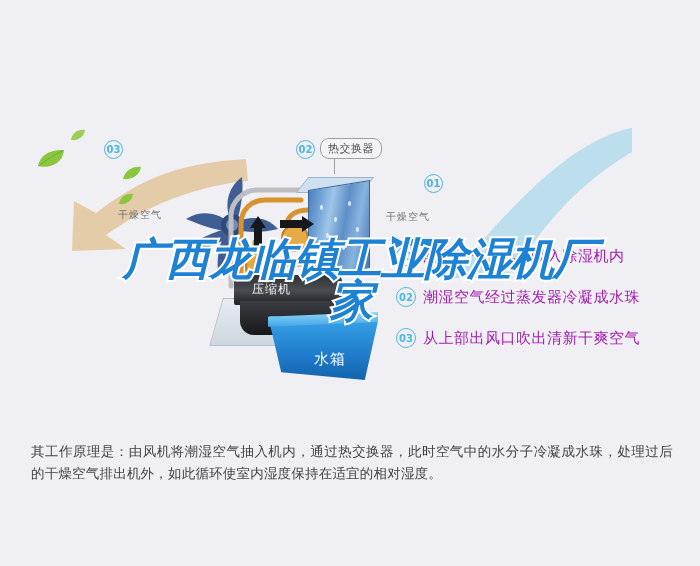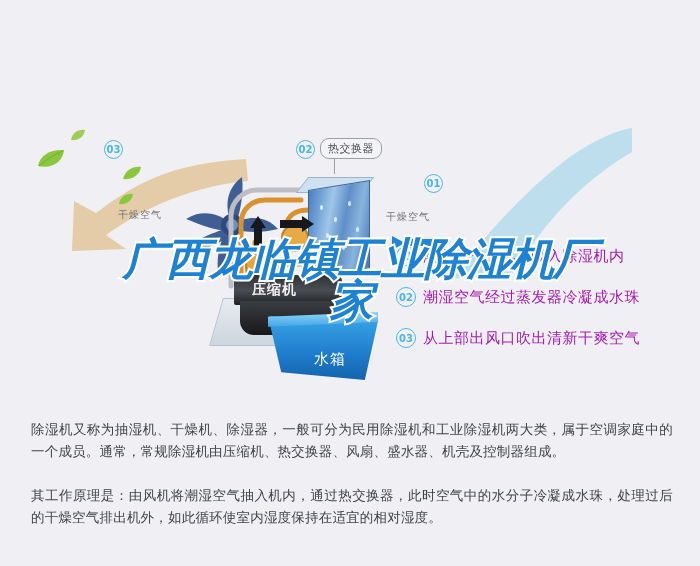--- a/index.html
+++ b/index.html
@@ -86,23 +86,22 @@
     background:linear-gradient(180deg,#2f3134 0%,#4a4d52 50%,#1f2124 100%);
     border-radius:6px 6px 2px 2px;
   }
   .comp-bot{
     position:absolute; left:10px; top:26px; width:96px; height:34px;
     background:linear-gradient(180deg,#3a3d42 0%,#17181a 100%);
     border-radius:0 0 14px 14px;
   }
   .comp-label{
     position:absolute; left:22px; top:6px;
-    font-size:14px; color:#f2f2f2; letter-spacing:1px;
-    font-family:"DejaVu Sans","Liberation Sans",sans-serif;
-    font-weight:bold;
+    font-size:12px; color:#f2f2f2; letter-spacing:1px;
+    font-family:"DejaVu Sans","Liberation Sans",sans-serif;
   }
 
   
   .tray{
     position:absolute; left:216px; top:178px; width:140px; height:48px;
     background:linear-gradient(180deg,#e7ecf1 0%,#cdd6de 100%);
     transform:skewX(-16deg);
     border:1px solid #b6c2cd;
   }
 
@@ -348,17 +347,16 @@
       <div class="legend-text">从上部出风口吹出清新干爽空气</div>
     </div>
   </div>
 
   <div class="wm">
     <div class="wm-line l1">广西龙临镇工业除湿机厂</div>
     <div class="wm-line l2">家</div>
   </div>
 
   <div class="copy">
-    <div class="para p1">除湿机又称为抽湿机、干燥机、除湿器，一般可分为民用除湿机和工业除湿机两大类，属于空调家庭中的一个成员。通常，常规除湿机由压缩机、热交换器、风扇、盛水器、机壳及控制器组成。</div>
     <div class="para p2">其工作原理是：由风机将潮湿空气抽入机内，通过热交换器，此时空气中的水分子冷凝成水珠，处理过后的干燥空气排出机外，如此循环使室内湿度保持在适宜的相对湿度。</div>
   </div>
 
 </div>
 
 </body></html>

